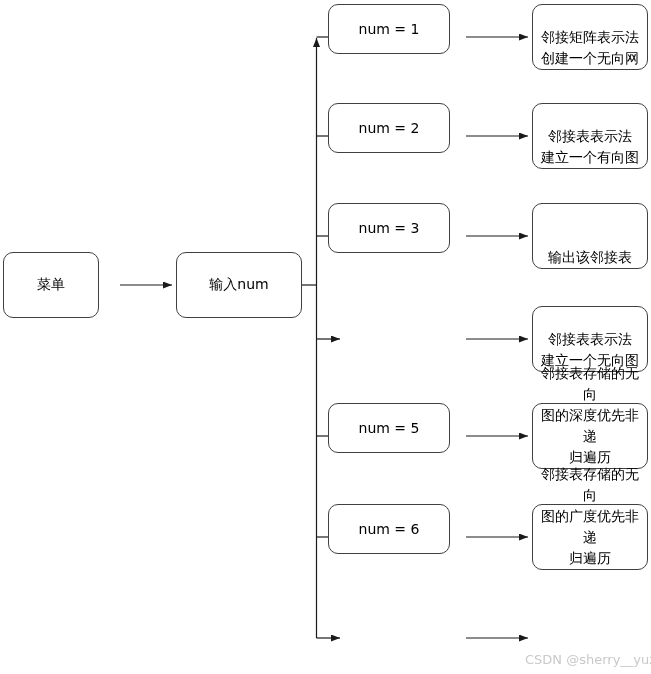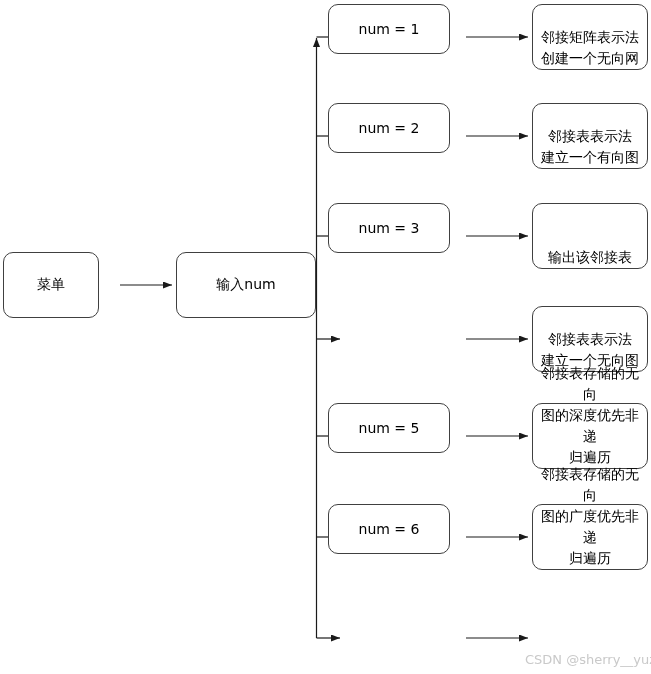--- a/index.html
+++ b/index.html
@@ -30,21 +30,21 @@
     border: 1px solid #404040;
     border-radius: 10px;
     display: flex;
     align-items: center;
     justify-content: center;
     text-align: center;
     font-size: 14px;
     color: #000000;
   }
   .menu-box  { left: 3px;   top: 252px; width: 96px; height: 66px; }
-  .input-box { left: 176px; top: 252px; width: 140px; height: 66px; }
+  .input-box { left: 176px; top: 252px; width: 126px; height: 66px; }
   .num-box   { left: 328px; width: 122px; height: 50px; }
   .desc-box  { left: 532px; width: 116px; height: 66px; align-items: flex-end; }
   .row-0 { top: 4px; }
   .row-1 { top: 103px; }
   .row-2 { top: 203px; }
   .row-3 { top: 306px; }
   .row-4 { top: 403px; }
   .row-5 { top: 504px; }
   .row-6 { top: 605px; }
   .desc-text {

